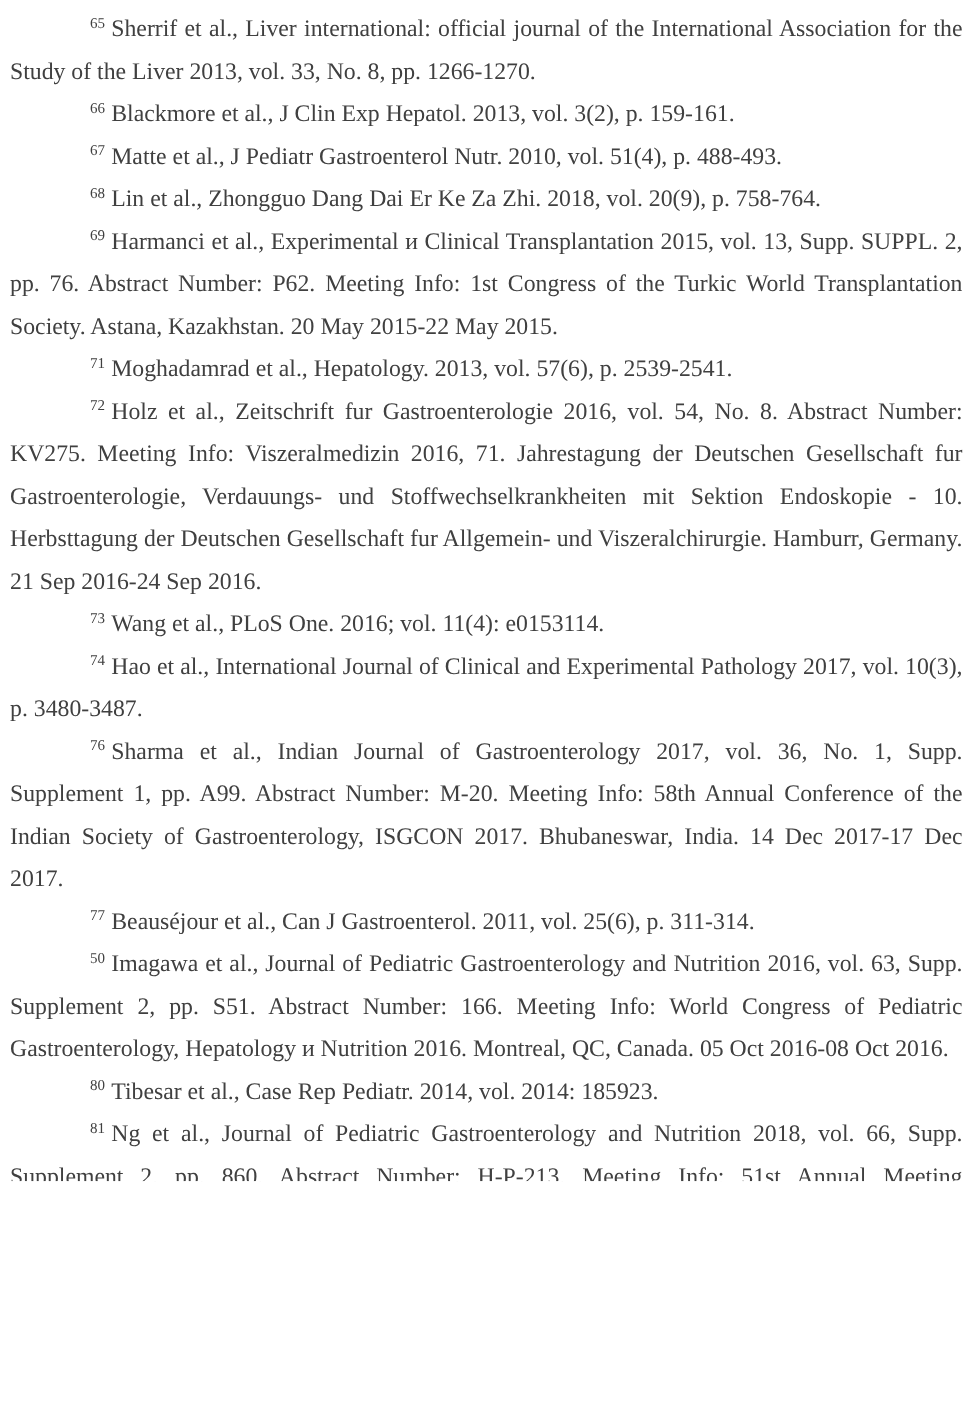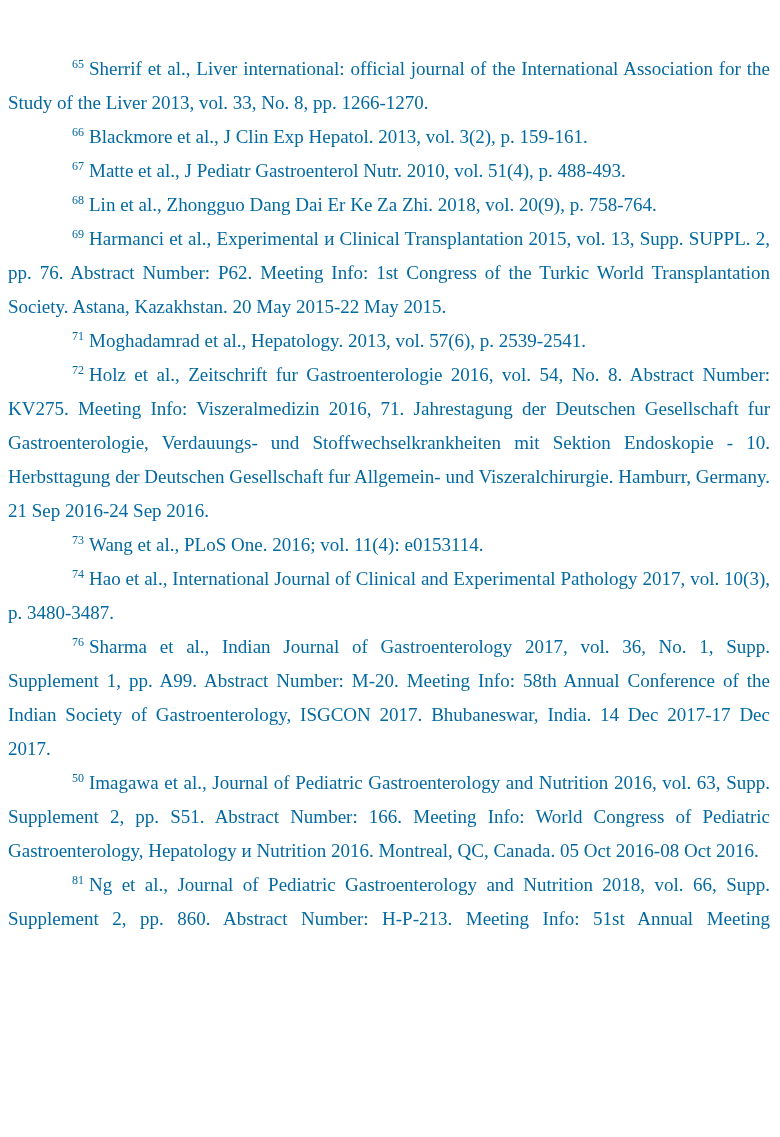--- a/index.html
+++ b/index.html
@@ -6,27 +6,26 @@
     margin: 0;
     padding: 0;
     background: #ffffff;
   }
   .page {
     width: 780px;
     height: 945px;
     box-sizing: border-box;
     padding: 7px 10px 0 8px;
     background: #ffffff;
-    color: #0369a1;
+    color: #404040;
     font-family: "Liberation Serif", "DejaVu Serif", serif;
     font-size: 19px;
     line-height: 34px;
     text-align: justify;
     overflow: hidden;
-    margin-top: 45px;
   }
   p.ref {
     margin: 0;
     padding: 0;
     text-indent: 64px;
   }
   p.ref.truncated {
     text-align-last: justify;
   }
   sup.fn {
@@ -56,20 +55,22 @@
 
   <p class="ref"><sup class="fn">72</sup><span>Holz et al., Zeitschrift fur Gastroenterologie 2016, vol. 54, No. 8. Abstract Number: KV275. Meeting Info: Viszeralmedizin 2016, 71. Jahrestagung der Deutschen Gesellschaft fur Gastroenterologie, Verdauungs- und Stoffwechselkrankheiten mit Sektion Endoskopie - 10. Herbsttagung der Deutschen Gesellschaft fur Allgemein- und Viszeralchirurgie. Hamburr, Germany. 21 Sep 2016-24 Sep 2016.</span></p>
 
   <p class="ref"><sup class="fn">73</sup><span>Wang et al., PLoS One. 2016; vol. 11(4): e0153114.</span></p>
 
   <p class="ref"><sup class="fn">74</sup><span>Hao et al., International Journal of Clinical and Experimental Pathology 2017, vol. 10(3), p. 3480-3487.</span></p>
 
 
   <p class="ref"><sup class="fn">76</sup><span>Sharma et al., Indian Journal of Gastroenterology 2017, vol. 36, No. 1, Supp. Supplement 1, pp. A99. Abstract Number: M-20. Meeting Info: 58th Annual Conference of the Indian Society of Gastroenterology, ISGCON 2017. Bhubaneswar, India. 14 Dec 2017-17 Dec 2017.</span></p>
 
+  <p class="ref"><sup class="fn">77</sup><span>Beauséjour et al., Can J Gastroenterol. 2011, vol. 25(6), p. 311-314.</span></p>
 
   <p class="ref"><sup class="fn">50</sup><span>Imagawa et al., Journal of Pediatric Gastroenterology and Nutrition 2016, vol. 63, Supp. Supplement 2, pp. S51. Abstract Number: 166. Meeting Info: World Congress of Pediatric Gastroenterology, Hepatology и Nutrition 2016. Montreal, QC, Canada. 05 Oct 2016-08 Oct 2016.</span></p>
 
 
+  <p class="ref"><sup class="fn">80</sup><span>Tibesar et al., Case Rep Pediatr. 2014, vol. 2014: 185923.</span></p>
 
   <p class="ref truncated"><sup class="fn">81</sup><span>Ng et al., Journal of Pediatric Gastroenterology and Nutrition 2018, vol. 66, Supp. Supplement 2, pp. 860. Abstract Number: H-P-213. Meeting Info: 51st Annual Meeting</span></p>
 </div>
 </div>
 
 </body></html>

